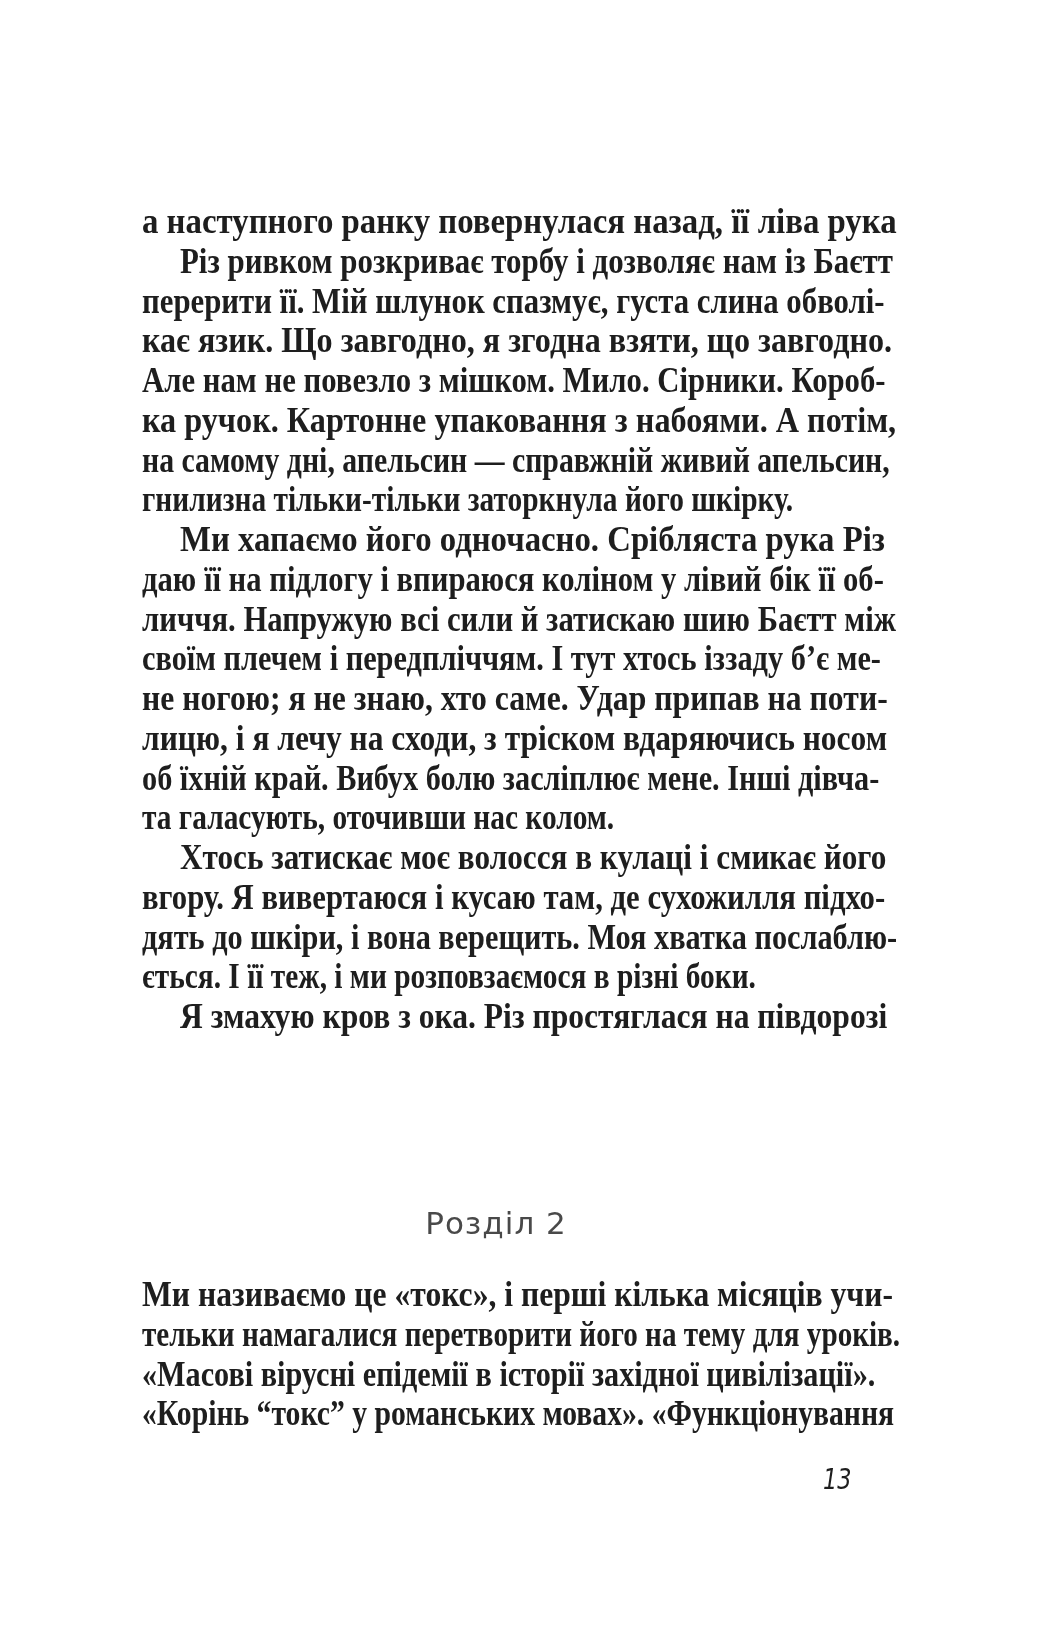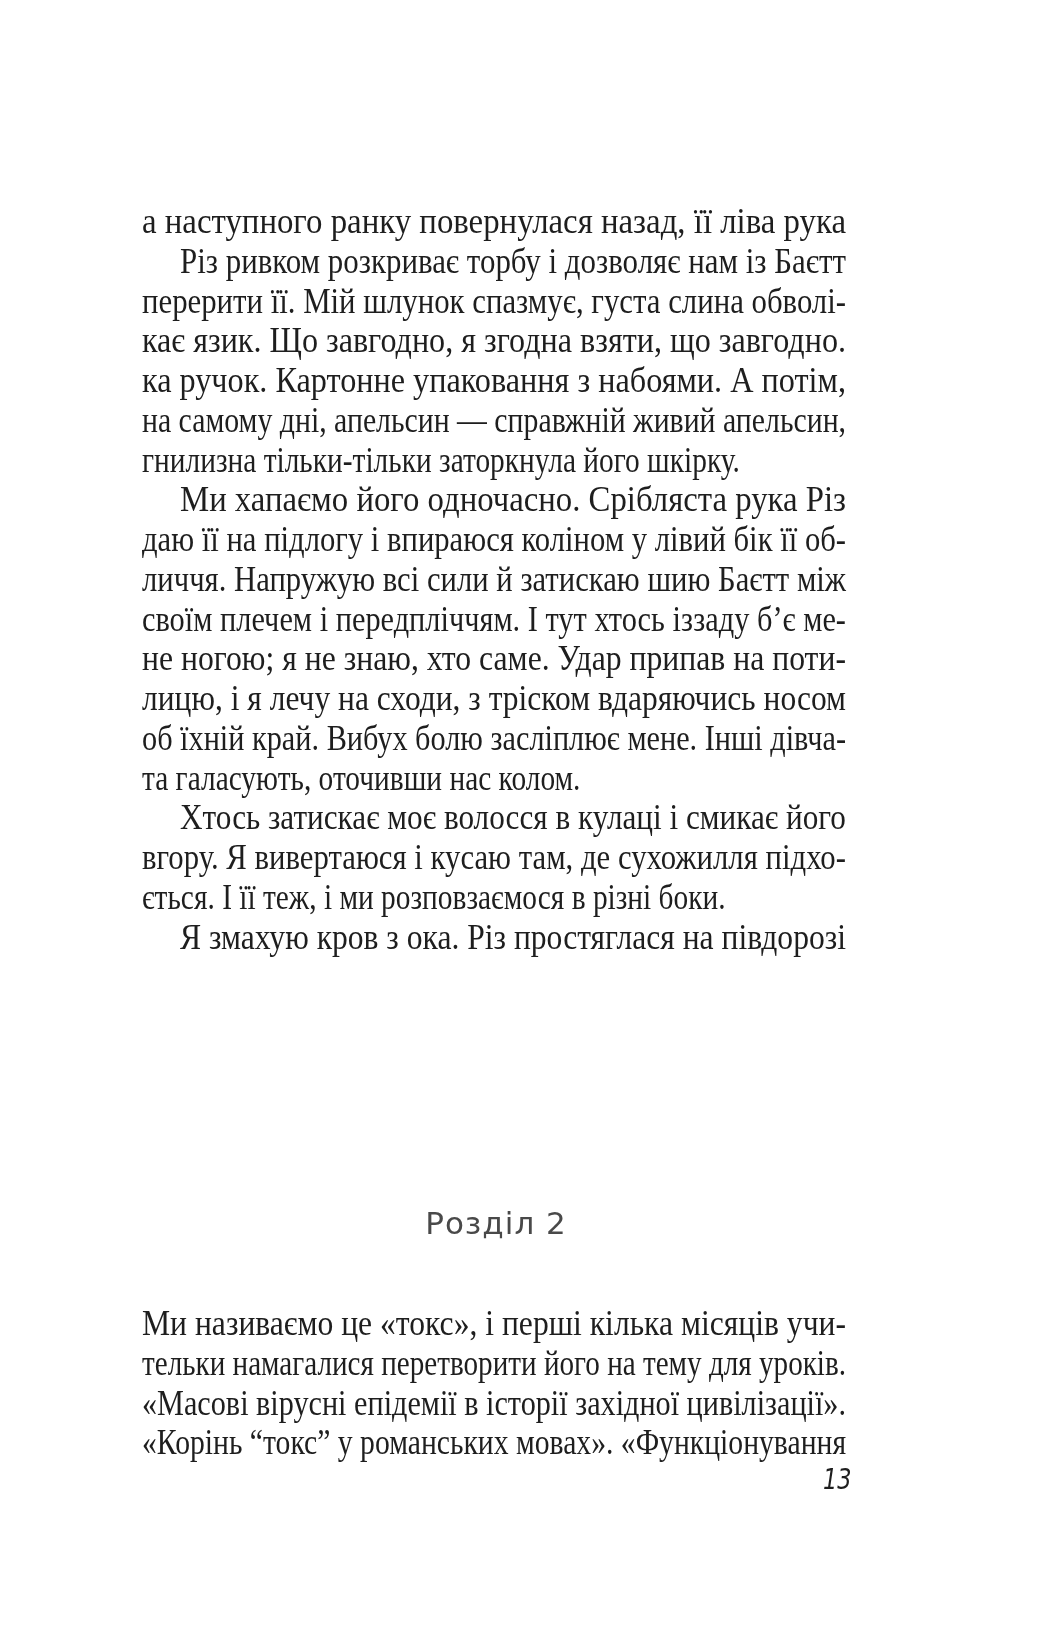--- a/index.html
+++ b/index.html
@@ -18,20 +18,21 @@
     position: absolute;
     left: 0; top: 0;
     width: 1040px;
     height: 1630px;
     background: #ffffff;
   }
   .block {
     position: absolute;
     left: 142px;
     width: 704px;
+    font-weight: bold;
   }
   .line {
     height: 39.75px;
     line-height: 39.75px;
     white-space: nowrap;
     position: relative;
   }
   .line-inner {
     display: inline-block;
     font-family: "Liberation Serif", "DejaVu Serif", serif;
@@ -76,42 +77,44 @@
 </head>
 <body>
 
 <div class="page">
 
   <div class="block" id="section1" style="top:202px;">
       <div class="line"><span class="line-inner" style="transform: scaleX(0.938);">а наступного ранку повернулася назад, її ліва рука</span></div>
       <div class="line indent"><span class="line-inner" style="transform: scaleX(0.8828); margin-left: 38px;">Різ ривком розкриває торбу і дозволяє нам із Баєтт</span></div>
       <div class="line"><span class="line-inner" style="transform: scaleX(0.8796);">перерити її. Мій шлунок спазмує, густа слина обволі-</span></div>
       <div class="line"><span class="line-inner" style="transform: scaleX(0.9176);">кає язик. Що завгодно, я згодна взяти, що завгодно.</span></div>
+      <div class="line"><span class="line-inner" style="transform: scaleX(0.8783);">Але нам не повезло з мішком. Мило. Сірники. Короб-</span></div>
       <div class="line"><span class="line-inner" style="transform: scaleX(0.9208);">ка ручок. Картонне упаковання з набоями. А потім,</span></div>
       <div class="line"><span class="line-inner" style="transform: scaleX(0.8513);">на самому дні, апельсин — справжній живий апельсин,</span></div>
       <div class="line"><span class="line-inner" style="transform: scaleX(0.84);">гнилизна тільки-тільки заторкнула його шкірку.</span></div>
       <div class="line indent"><span class="line-inner" style="transform: scaleX(0.9363); margin-left: 38px;">Ми хапаємо його одночасно. Срібляста рука Різ</span></div>
       <div class="line"><span class="line-inner" style="transform: scaleX(0.8758);">даю її на підлогу і впираюся коліном у лівий бік її об-</span></div>
       <div class="line"><span class="line-inner" style="transform: scaleX(0.8764);">личчя. Напружую всі сили й затискаю шию Баєтт між</span></div>
       <div class="line"><span class="line-inner" style="transform: scaleX(0.8673);">своїм плечем і передпліччям. І тут хтось іззаду б’є ме-</span></div>
       <div class="line"><span class="line-inner" style="transform: scaleX(0.9057);">не ногою; я не знаю, хто саме. Удар припав на поти-</span></div>
       <div class="line"><span class="line-inner" style="transform: scaleX(0.8999);">лицю, і я лечу на сходи, з тріском вдаряючись носом</span></div>
       <div class="line"><span class="line-inner" style="transform: scaleX(0.8649);">об їхній край. Вибух болю засліплює мене. Інші дівча-</span></div>
       <div class="line"><span class="line-inner" style="transform: scaleX(0.84);">та галасують, оточивши нас колом.</span></div>
       <div class="line indent"><span class="line-inner" style="transform: scaleX(0.8917); margin-left: 38px;">Хтось затискає моє волосся в кулаці і смикає його</span></div>
       <div class="line"><span class="line-inner" style="transform: scaleX(0.8782);">вгору. Я вивертаюся і кусаю там, де сухожилля підхо-</span></div>
+      <div class="line"><span class="line-inner" style="transform: scaleX(0.8648);">дять до шкіри, і вона верещить. Моя хватка послаблю-</span></div>
       <div class="line"><span class="line-inner" style="transform: scaleX(0.84);">ється. І її теж, і ми розповзаємося в різні боки.</span></div>
       <div class="line indent"><span class="line-inner" style="transform: scaleX(0.9023); margin-left: 38px;">Я змахую кров з ока. Різ простяглася на півдорозі</span></div>
     </div>
 
   <div class="chapter-heading">
     <span>Розділ 2</span>
   </div>
 
-  <div class="block" id="section2" style="top:1304px;">
+  <div class="block" id="section2" style="top:1275px;">
       <div class="line"><span class="line-inner" style="transform: scaleX(0.9034);">Ми називаємо це «токс», і перші кілька місяців учи-</span></div>
       <div class="line"><span class="line-inner" style="transform: scaleX(0.8327);">тельки намагалися перетворити його на тему для уроків.</span></div>
       <div class="line"><span class="line-inner" style="transform: scaleX(0.863);">«Масові вірусні епідемії в історії західної цивілізації».</span></div>
       <div class="line"><span class="line-inner" style="transform: scaleX(0.8474);">«Корінь “токс” у романських мовах». «Функціонування</span></div>
     </div>
 
   <div class="page-number">13</div>
 
 </div>
 

